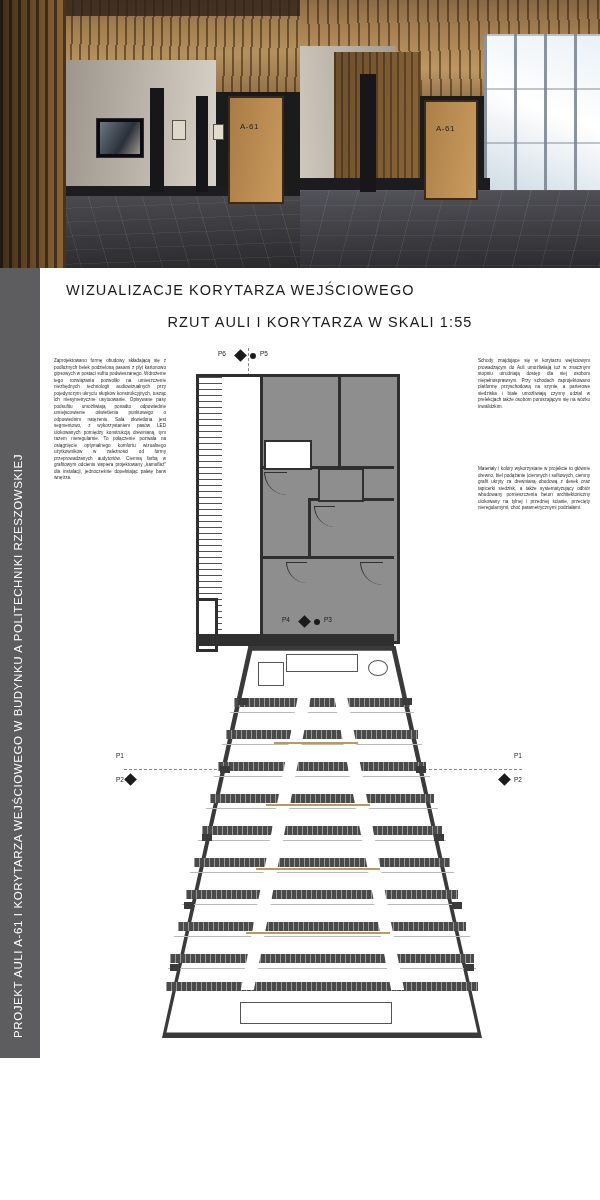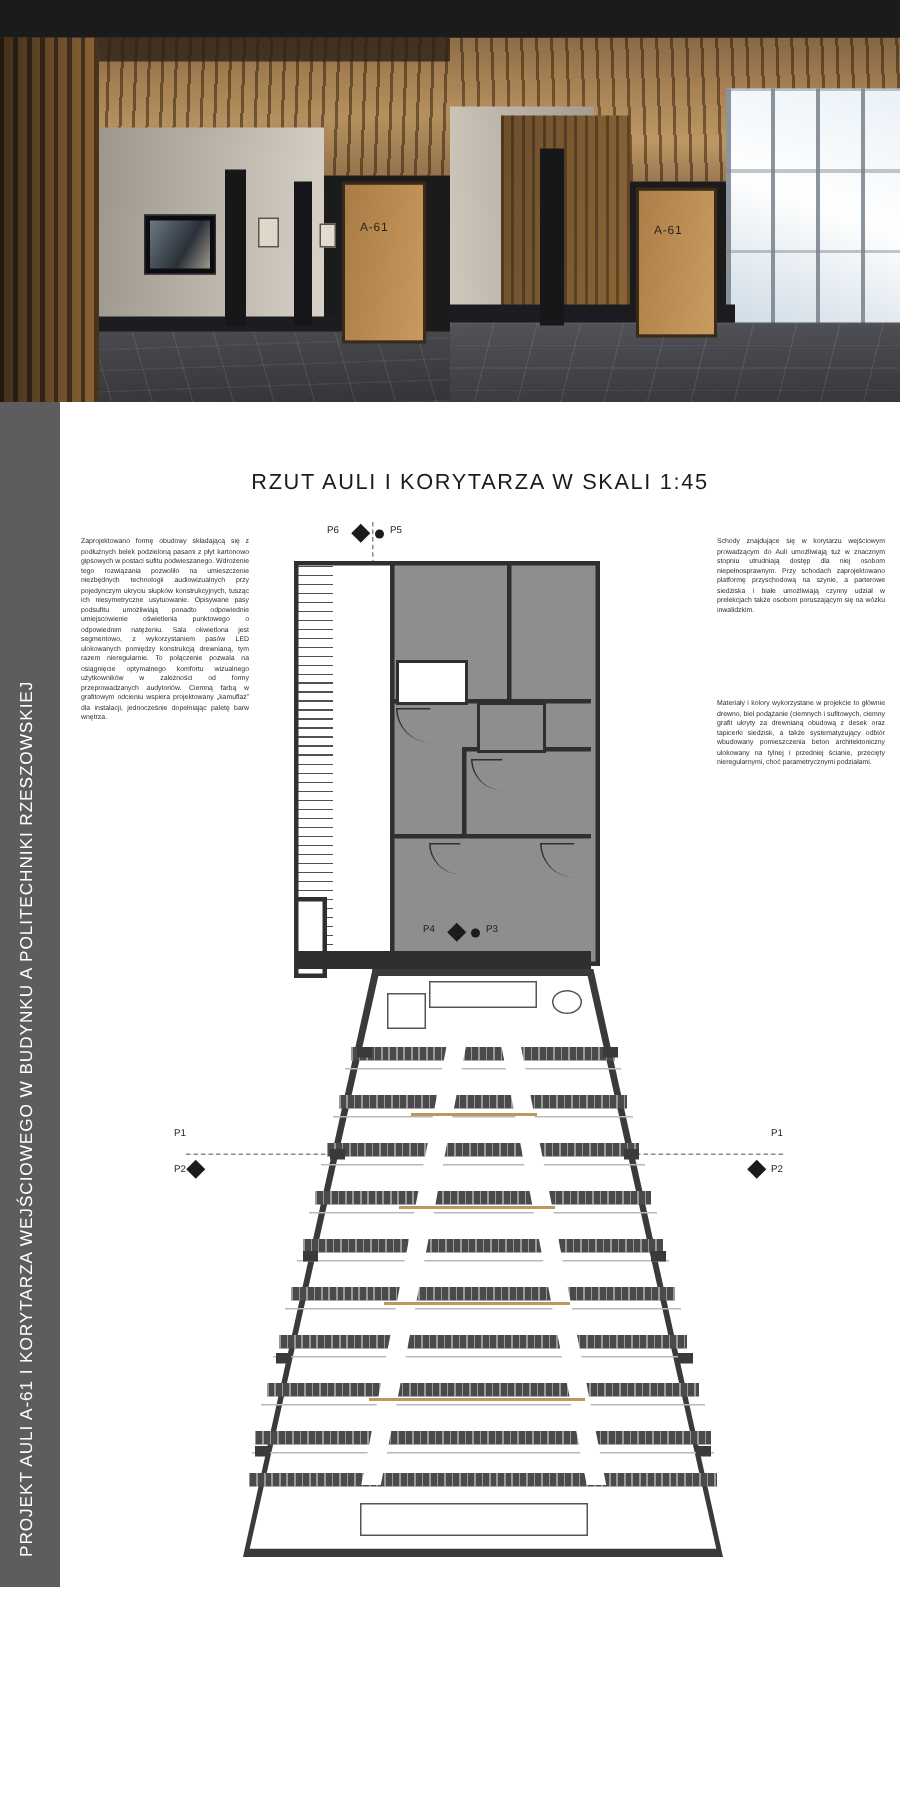--- a/index.html
+++ b/index.html
@@ -3,21 +3,21 @@
 <meta charset="utf-8">
 <style>
   html,body{margin:0;padding:0;background:#ffffff;}
   body{width:600px;height:1200px;font-family:"Liberation Sans",sans-serif;overflow:hidden;position:relative;}
 
   
   #board{position:absolute;left:0;top:0;width:600px;height:1200px;background:#ffffff;}
 
   
   #viz{position:absolute;left:0;top:0;width:600px;height:268px;display:flex;background:#1b1b1b;}
-  .viz-half{position:relative;overflow:hidden;margin-top:25px;}
+  .viz-half{position:relative;overflow:hidden;}
   #viz-left{width:300px;height:268px;}
   #viz-right{width:300px;height:268px;}
 
   
   #vl-ceiling{position:absolute;left:0;top:0;width:300px;height:92px;
      background:linear-gradient(178deg,#7c5c38 0%,#9c7646 30%,#b08a55 60%,#8d6a40 100%);}
   #vl-ceiling:before{content:"";position:absolute;left:0;top:0;right:0;bottom:0;
      background:repeating-linear-gradient(92deg,rgba(60,38,18,.55) 0 2px,rgba(255,255,255,.06) 2px 9px);}
   #vl-ceil-dark{position:absolute;left:0;top:0;width:300px;height:16px;background:#2e2218;opacity:.8;}
   #vl-slat{position:absolute;left:0;top:0;width:66px;height:268px;
@@ -178,21 +178,22 @@
     </div>
   </div>
 
   <div id="side">
     <div id="side-text">PROJEKT AULI A-61 I KORYTARZA WEJŚCIOWEGO W BUDYNKU A POLITECHNIKI RZESZOWSKIEJ</div>
   </div>
 
   <div id="sheet">
     <div id="sheet-inner">
 
-      <div id="title-plan">RZUT AULI I KORYTARZA W SKALI 1:45</div>
+      <div class="h1" id="title-viz">WIZUALIZACJE KORYTARZA WEJŚCIOWEGO</div>
+      <div id="title-plan">RZUT AULI I KORYTARZA W SKALI 1:55</div>
 
       <div class="col-text" id="txt-left">Zaprojektowano formę obudowy składającą się z podłużnych belek podzieloną pasami z płyt kartonowo gipsowych w postaci sufitu podwieszanego. Wdrożenie tego rozwiązania pozwoliło na umieszczenie niezbędnych technologii audiowizualnych przy pojedynczym ukryciu słupków konstrukcyjnych, tusząc ich niesymetryczne usytuowanie. Opisywane pasy podsufitu umożliwiają ponadto odpowiednie umiejscowienie oświetlenia punktowego o odpowiednim natężeniu. Sala okwietlona jest segmentowo, z wykorzystaniem pasów LED ulokowanych pomiędzy konstrukcją drewnianą, tym razem nieregularnie. To połączenie pozwala na osiągnięcie optymalnego komfortu wizualnego użytkowników w zależności od formy przeprowadzanych audytoriów. Ciemną farbą w grafitowym odcieniu wspiera projektowany „kamuflaż” dla instalacji, jednocześnie dopełniając paletę barw wnętrza.</div>
       <div class="col-text" id="txt-right-1">Schody znajdujące się w korytarzu wejściowym prowadzącym do Auli umożliwiają tuż w znacznym stopniu utrudniają dostęp dla niej osobom niepełnosprawnym. Przy schodach zaprojektowano platformę przyschodową na szynie, a parterowe siedziska i białe umożliwiają czynny udział w prelekcjach także osobom poruszającym się na wózku inwalidzkim.</div>
       <div class="col-text" id="txt-right-2">Materiały i kolory wykorzystane w projekcie to głównie drewno, biel podążanie (ciemnych i sufitowych, ciemny grafit ukryty za drewnianą obudową z desek oraz tapicerki siedzisk, a także systematyzujący odbiór wbudowany pomieszczenia beton architektoniczny ulokowany na tylnej i przedniej ścianie, przecięty nieregularnymi, choć parametrycznymi podziałami.</div>
 
       <div id="plan">
 
         <div class="marker-label" style="left:50px;top:2px;">P6</div>
         <div class="diamond" style="left:68px;top:3px;"></div>
         <div class="circ" style="left:82px;top:5px;"></div>

